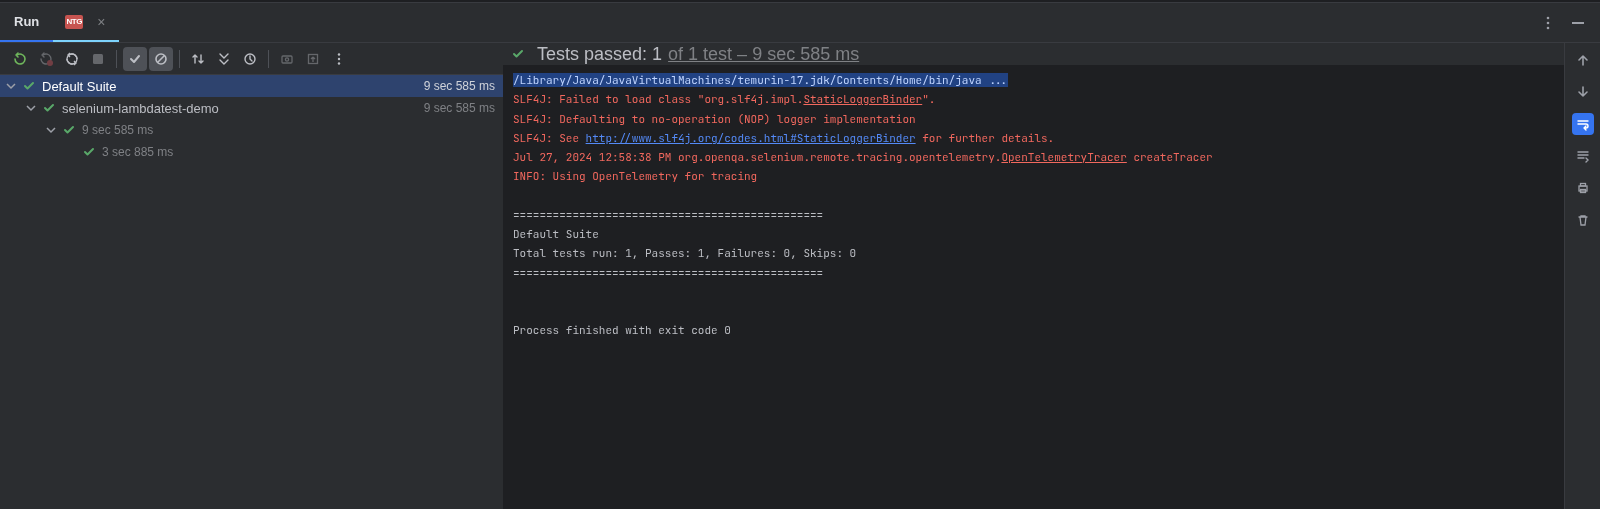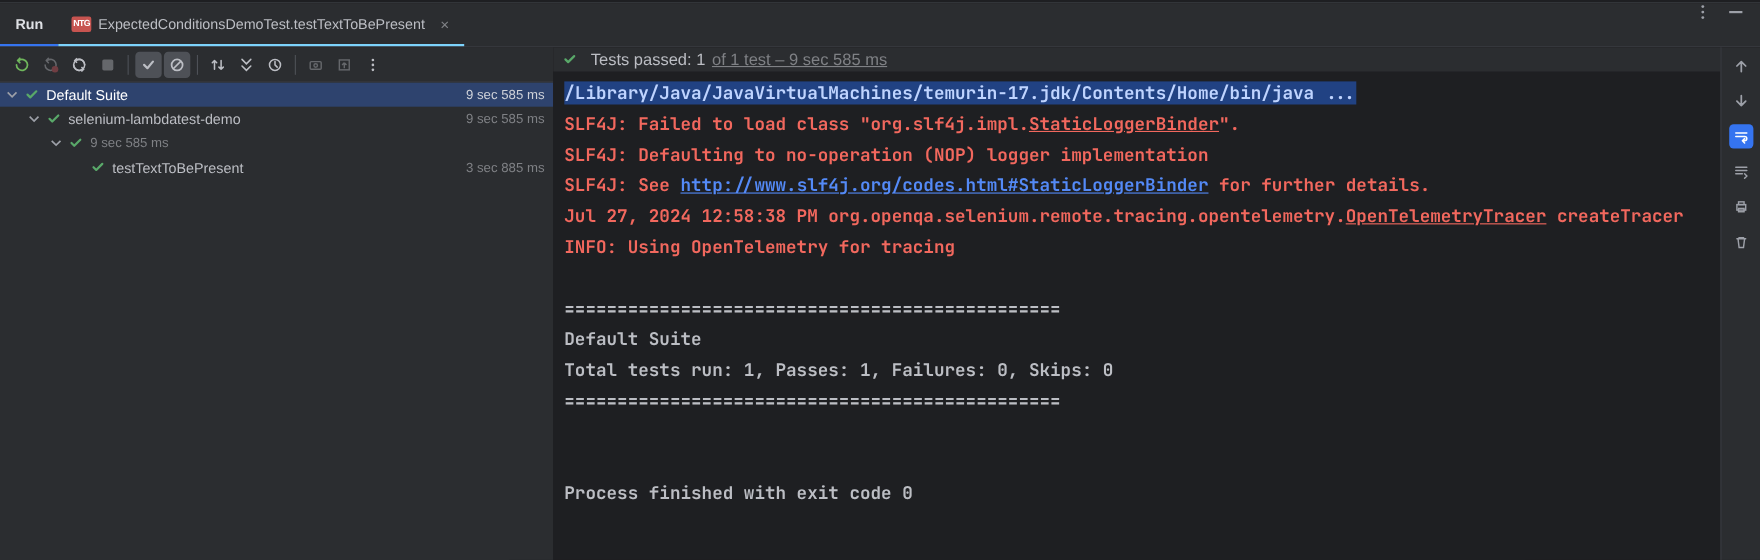--- a/index.html
+++ b/index.html
@@ -13,20 +13,21 @@
     flex-direction: column;
   }
   .top-code-hint {
     height: 3px;
     background: #1e1f22;
     border-bottom: 1px solid #393b40;
   }
   
   .tabs-row {
     display: flex;
+    align-items: center;
     height: 40px;
     border-bottom: 1px solid #393b40;
     background: #2b2d30;
   }
   .tab {
     display: flex;
     align-items: center;
     height: 100%;
     padding: 0 12px;
     gap: 6px;
@@ -142,36 +143,35 @@
     flex: 1;
     display: flex;
     flex-direction: column;
     min-width: 0;
   }
   .tests-header {
     display:flex;
     align-items:center;
     height: 22px;
     padding: 0 8px;
-    font-size: 15px;
+    font-size: 18px;
     color:#bcbec4;
     background:#2b2d30;
     gap:6px;
   }
   .tests-header .dim { color:#7f8185;text-decoration:underline; }
   .console {
     flex:1;
     overflow:auto;
     padding: 6px 10px;
     font-family: "JetBrains Mono", Menlo, Consolas, monospace;
-    font-size: 16px;
+    font-size: 11px;
     line-height: 1.75;
     white-space: pre;
     color:#bcbec4;
-    font-weight:bold;
   }
   .console .hl { background:#214283; color:#bfd4ff; }
   .console .warn { color:#f2685e; }
   .console .link { color:#548af7; text-decoration: underline; cursor:pointer; }
   .console .ul { text-decoration: underline; }
 
   .gutter {
     width: 36px;
     background:#2b2d30;
     display:flex;
@@ -194,21 +194,20 @@
 <body>
 
 <div class="top-code-hint"></div>
 
 <div class="tabs-row">
   <div class="tab run-tab">
     <span>Run</span>
   </div>
   <div class="tab file-tab">
     <span class="filetype-badge">NTG</span>
-    <span>ExpectedConditionsDemoTest.testTextToBePresent</span>
     <span class="tab-close">×</span>
   </div>
   <div class="tabs-spacer"></div>
   <div class="tab-end-icons">
     <span class="end-icon">
       <svg width="14" height="14" viewBox="0 0 14 14">
           <circle cx="7" cy="2" r="1.3" fill="currentColor"></circle>
           <circle cx="7" cy="7" r="1.3" fill="currentColor"></circle>
           <circle cx="7" cy="12" r="1.3" fill="currentColor"></circle>
         </svg>
@@ -351,21 +350,20 @@
         <span class="tree-time">9 sec 585 ms</span>
       </div>
 
       <div class="tree-row">
         <span class="indent" style="width:82px"></span>
         <span class="status-icon check-green">
           <svg width="12" height="12" viewBox="0 0 12 12" fill="none">
               <path d="M2 6l2.5 2.5L10 3" stroke="currentColor" stroke-width="2" stroke-linecap="round" stroke-linejoin="round"></path>
             </svg>
         </span>
-        <span class="tree-label">testTextToBePresent</span>
         <span class="tree-time">3 sec 885 ms</span>
       </div>
     </div>
   </div>
 
   <div class="right-col">
     <div class="console-area">
       <div class="tests-header">
         <span class="status-icon check-green">
           <svg width="12" height="12" viewBox="0 0 12 12" fill="none">

